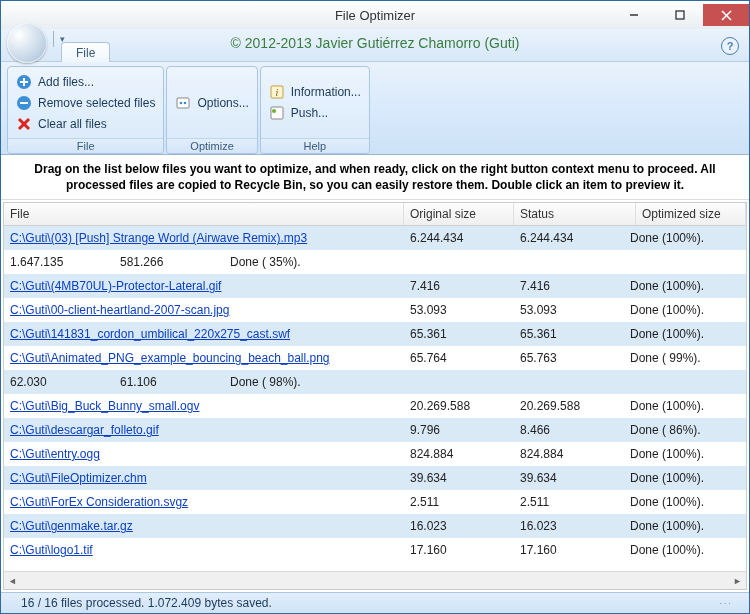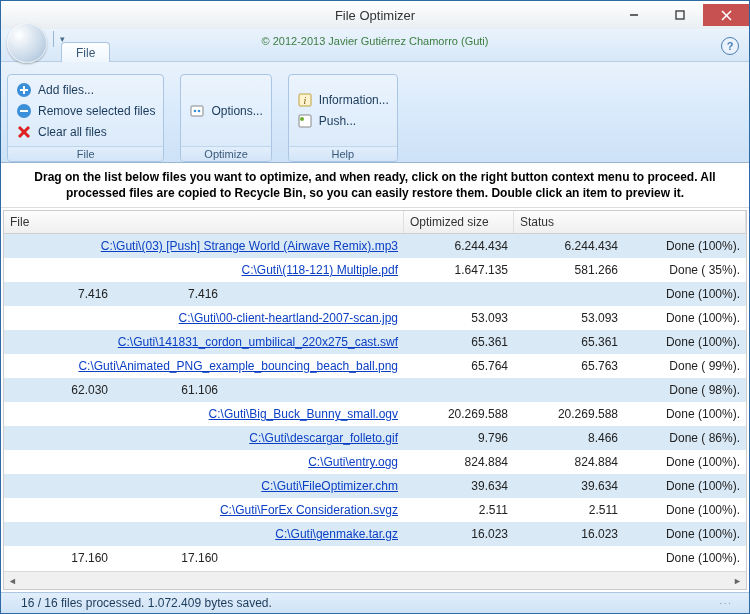--- a/index.html
+++ b/index.html
@@ -13,45 +13,45 @@
   .ctrl-min, .ctrl-max { background:transparent; }
   .ctrl-close { background:#c75050; color:#fff; }
   .ctrl svg { display:block; }
 
   
   .ribbon-head { height:32px; background:linear-gradient(#eaf3fc,#d7e8f8); border-bottom:1px solid #b8cee4; position:relative; display:flex; align-items:flex-end; }
   .orb { position:absolute; left:6px; top:-6px; width:40px; height:40px; border-radius:50%; background:radial-gradient(circle at 30% 30%, #fff, #c8d8e8 60%, #9ab5d0); box-shadow:0 1px 2px rgba(0,0,0,.3), inset 0 0 0 1px rgba(255,255,255,.6); }
   .qat { position:absolute; left:52px; top:2px; display:flex; align-items:center; gap:6px; }
   .qat .sep { width:1px; height:16px; background:#9ab5d0; }
   .qat .drop { font-size:9px; color:#4a6a8a; }
-  .copyright { position:absolute; left:0; right:0; top:6px; text-align:center; color:#3b7d41; font-size:11px; }
+  .copyright { position:absolute; left:0; right:0; top:6px; text-align:center; color:#3b7d41; font-size:14px; }
   .tabs { margin-left:60px; display:flex; align-items:flex-end; height:22px; z-index:2; }
   .tab { padding:3px 14px 2px; border:1px solid #aac6e2; border-bottom:none; border-radius:4px 4px 0 0; background:linear-gradient(#fdfeff,#eef6fd); color:#3a5a7a; position:relative; top:1px; }
   .help-icon { margin-left:auto; margin-right:10px; margin-bottom:6px; width:16px; height:16px; border-radius:50%; border:1px solid #4a7db5; color:#4a7db5; font-weight:bold; font-size:11px; display:flex; align-items:center; justify-content:center; background:#eaf3fc; }
 
   
-  .ribbon { height:88px; background:linear-gradient(#e9f2fb,#d9eafc 50%,#cde2f7); border-bottom:1px solid #9ab5d0; display:flex; padding:12px 6px 0; gap:16px; }
+  .ribbon { height:88px; background:linear-gradient(#e9f2fb,#d9eafc 50%,#cde2f7); border-bottom:1px solid #9ab5d0; display:flex; padding:4px 6px 0; gap:2px; }
   .group { border:1px solid #aac6e2; border-radius:4px; background:rgba(255,255,255,.25); display:flex; flex-direction:column; }
   .group-body { flex:1; padding:4px 6px; display:flex; flex-direction:column; gap:3px; justify-content:center; }
   .group-label { text-align:center; font-size:11px; color:#3a5a7a; padding:1px 0; border-top:1px solid #c0d6ec; background:linear-gradient(#e2eefb,#d3e5f8); border-radius:0 0 4px 4px; }
   .ritem { display:flex; align-items:center; gap:6px; color:#1a3a5a; padding:1px 2px; white-space:nowrap; cursor:default; }
   .ritem .ico { width:16px; height:16px; display:flex; align-items:center; justify-content:center; }
 
   
   .instructions { padding:6px 24px; text-align:center; font-weight:bold; font-size:12px; border-bottom:1px solid #ddd; line-height:1.35; }
 
   
   .table-wrap { flex:1; overflow:hidden; display:flex; flex-direction:column; border:1px solid #ccc; margin:2px; }
   .thead { display:flex; background:linear-gradient(#fdfdfd,#efefef); border-bottom:1px solid #d0d0d0; }
   .th { padding:4px 6px; border-right:1px solid #e0e0e0; color:#333; font-size:12px; box-sizing:border-box; }
   .c-file { width:400px; }
   .c-orig { width:110px; }
   .c-opt  { width:110px; }
   .c-stat { flex:1; }
-  .tbody { flex:1; overflow-y:auto; overflow-x:hidden;text-align:right; }
+  .tbody { flex:1; overflow-y:auto; overflow-x:hidden; }
   .tr { display:flex; align-items:center; height:24px; }
   .tr:nth-child(odd) { background:#d9e9f6; }
   .tr:nth-child(even){ background:#fff; }
   .td { padding:0 6px; font-size:12px; box-sizing:border-box; color:#222; }
   .td.c-file a { color:#0a3fc4; text-decoration:underline; }
 
   
   .hscroll { height:17px; background:#f0f0f0; border-top:1px solid #dadada; display:flex; }
   .hbtn { width:17px; display:flex; align-items:center; justify-content:center; color:#666; font-size:9px; }
   .htrack { flex:1; position:relative; }
@@ -175,37 +175,38 @@
       </div>
       <div class="group-label">Help</div>
     </div>
   </div>
 
   <div class="instructions">Drag on the list below files you want to optimize, and when ready, click on the right button context menu to proceed. All processed files are copied to Recycle Bin, so you can easily restore them. Double click an item to preview it.</div>
 
   <div class="table-wrap">
     <div class="thead">
       <div class="th c-file">File</div>
+      <div class="th c-orig">Original size</div>
+      <div class="th c-stat">Status</div>
       <div class="th c-opt">Optimized size</div>
-      <div class="th c-stat">Status</div>
     </div>
     <div class="tbody" id="tbody">
         <div class="tr">
           <div class="td c-file"><a href="#">C:\Guti\(03) [Push] Strange World (Airwave Remix).mp3</a></div>
           <div class="td c-orig">6.244.434</div>
           <div class="td c-opt">6.244.434</div>
           <div class="td c-stat">Done (100%).</div>
         </div>
         <div class="tr">
-          <div class="td c-file"><a href="#">C:\Guti\(118-121) Multiple.pdf</a></div>
           <div class="td c-orig">1.647.135</div>
           <div class="td c-opt">581.266</div>
           <div class="td c-stat">Done ( 35%).</div>
         </div>
         <div class="tr">
+          <div class="td c-file"><a href="#">C:\Guti\(4MB70UL)-Protector-Lateral.gif</a></div>
           <div class="td c-orig">7.416</div>
           <div class="td c-opt">7.416</div>
           <div class="td c-stat">Done (100%).</div>
         </div>
         <div class="tr">
           <div class="td c-file"><a href="#">C:\Guti\00-client-heartland-2007-scan.jpg</a></div>
           <div class="td c-orig">53.093</div>
           <div class="td c-opt">53.093</div>
           <div class="td c-stat">Done (100%).</div>
         </div>
@@ -256,20 +257,21 @@
           <div class="td c-opt">2.511</div>
           <div class="td c-stat">Done (100%).</div>
         </div>
         <div class="tr">
           <div class="td c-file"><a href="#">C:\Guti\genmake.tar.gz</a></div>
           <div class="td c-orig">16.023</div>
           <div class="td c-opt">16.023</div>
           <div class="td c-stat">Done (100%).</div>
         </div>
         <div class="tr">
+          <div class="td c-file"><a href="#">C:\Guti\logo1.tif</a></div>
           <div class="td c-orig">17.160</div>
           <div class="td c-opt">17.160</div>
           <div class="td c-stat">Done (100%).</div>
         </div>
       </div>
     <div class="hscroll">
       <div class="hbtn">◄</div>
       <div class="htrack"></div>
       <div class="hbtn">►</div>
     </div>

